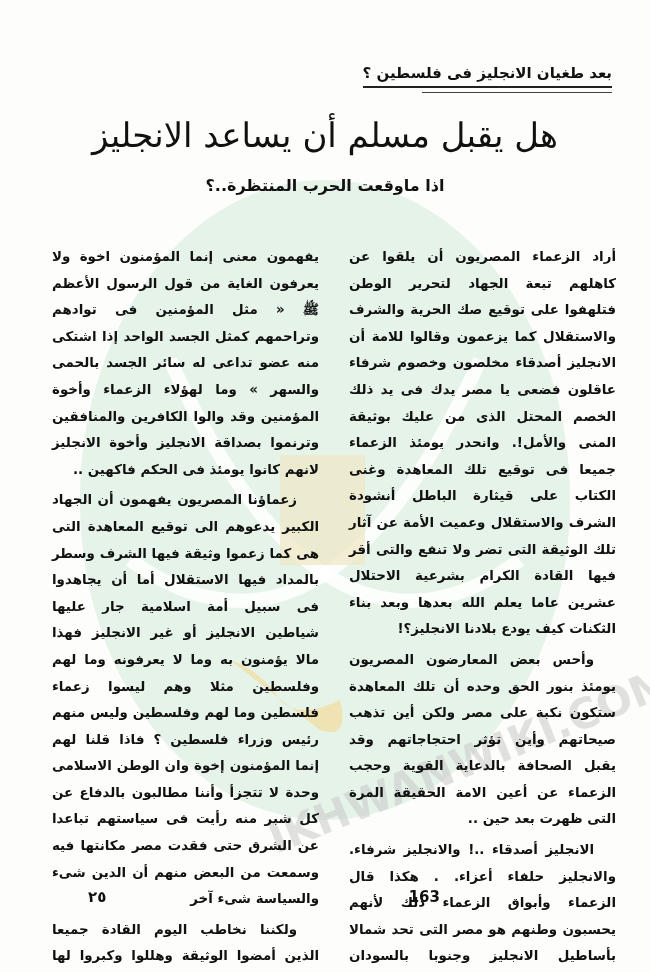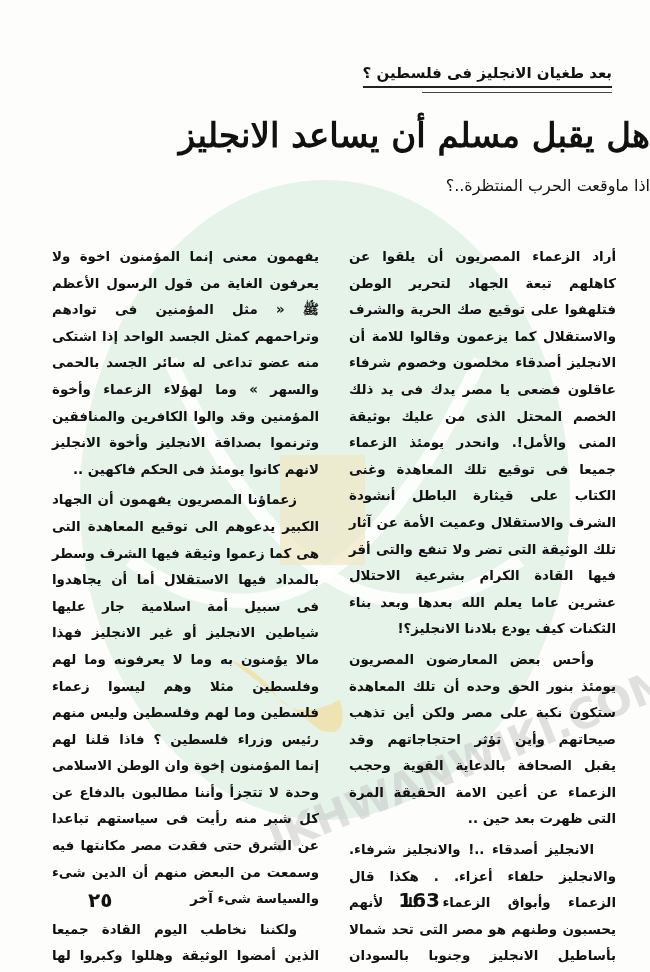--- a/index.html
+++ b/index.html
@@ -8,37 +8,37 @@
     font-family: "DejaVu Sans", sans-serif; color: #111;
   }
   .watermark { position: absolute; left: 0; top: 0; width: 650px; height: 972px; pointer-events: none; }
   .page { position: absolute; left: 0; top: 0; width: 650px; height: 696px; direction: rtl; }
   .running-head {
     position: absolute; right: 38px; top: 64px; font-size: 15px; font-weight: bold;
     padding-bottom: 4px; border-bottom: 2px solid #222;
   }
   .running-rule { position: absolute; right: 38px; top: 92px; width: 190px; border-top: 1px solid #444; }
   .title {
-    position: absolute; left: 0; width: 650px; top: 115px; text-align: right;
-    font-family: "DejaVu Serif", serif; font-size: 34px; font-weight: bold; letter-spacing: 0.5px;
+    position: absolute; left: 0; width: 650px; top: 115px; text-align: center;
+    font-family: "DejaVu Serif", serif; font-size: 34px; font-weight: normal; letter-spacing: 0.5px;
   }
   .subtitle {
-    position: absolute; left: 0; width: 650px; top: 176px; text-align: right;
-    font-size: 16px; font-weight: normal;
+    position: absolute; left: 0; width: 650px; top: 176px; text-align: center;
+    font-size: 16px; font-weight: bold;
   }
   .col {
     position: absolute; top: 240px; width: 275px;
     font-size: 13.4px; line-height: 26.6px; font-weight: bold; text-align: justify;
   }
   .col.right { right: 30px; }
   .col.left  { left: 48px; }
   .col p { margin: 4px; }
   .col p.indent { text-indent: 22px; }
   .pageno {
-    position: absolute; top: 888px; font-size: 20px; font-weight: bold;
+    position: absolute; top: 888px; font-size: 15px; font-weight: bold;
   }
   .pageno.right { right: 210px; }
   .pageno.left  { left: 88px; }
 </style>
 </head>
 <body>
 
 <svg class="watermark" viewBox="0 0 650 972">
   <ellipse cx="325" cy="500" rx="245" ry="320" fill="#dcefe2" opacity="0.75"></ellipse>
   <ellipse cx="325" cy="500" rx="200" ry="270" fill="#e6f4ea" opacity="0.6"></ellipse>

